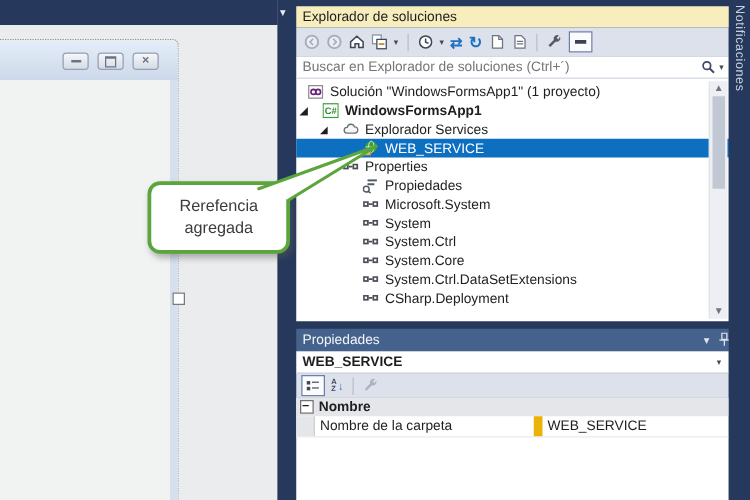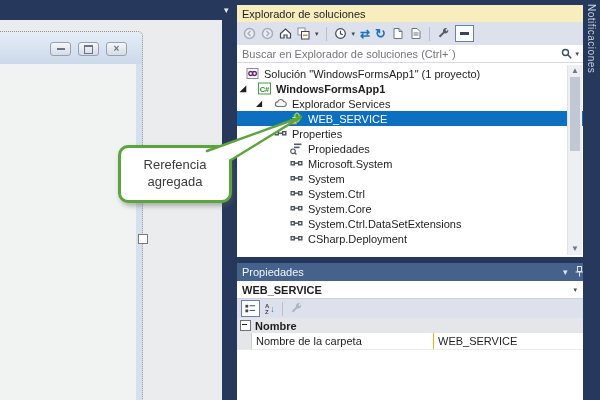--- a/index.html
+++ b/index.html
@@ -76,21 +76,21 @@
   .mini-pressed{width:17px;height:15px;border:1px solid #6b7fa8;background:#fbfcfe;display:flex;align-items:center;justify-content:center;}
   .az-ic{display:flex;align-items:center;}
   .az-ic .letters{display:flex;flex-direction:column;font-size:6px;font-weight:bold;color:#3f4656;line-height:6px;}
   .az-ic .arrow{color:#2b79c2;font-size:9px;font-weight:bold;margin-left:1px;}
   #props-grid{position:absolute;left:0;top:55px;width:346px;height:82px;background:#fff;}
   #cat-row{position:absolute;left:0;top:0;width:346px;height:15px;background:#e4e6ea;display:flex;align-items:center;font-size:11px;font-weight:bold;color:#1e1e1e;}
   .minus-box{width:9px;height:9px;border:1px solid #737373;background:#fff;margin:0 4px 0 3px;position:relative;flex:0 0 9px;}
   .minus-box::after{content:"";position:absolute;left:1px;top:3px;width:5px;height:1px;background:#1e1e1e;}
   .prop-row{position:absolute;left:0;top:15px;width:346px;height:16px;display:flex;font-size:11px;color:#1e1e1e;border-bottom:1px solid #ececec;}
   .prop-gutter{width:14px;flex:0 0 14px;background:#e4e6ea;border-right:1px solid #cfcfcf;}
-  .prop-name{width:182px;flex:0 0 182px;border-right:1px solid #eab308;display:flex;align-items:center;padding-left:4px;box-sizing:border-box;}
+  .prop-name{width:182px;flex:0 0 182px;border-right:7px solid #eab308;display:flex;align-items:center;padding-left:4px;box-sizing:border-box;}
   .prop-value{flex:1;display:flex;align-items:center;padding-left:4px;}
 
   
   #notif{left:583px;top:0;width:17px;height:400px;background:#26395c;}
   #notif .vtext{position:absolute;left:3px;top:4px;writing-mode:vertical-rl;font-size:10px;color:#c8d0de;letter-spacing:.5px;}
 
   
   #callout-bubble{left:118px;top:145px;width:114px;height:58px;background:#fff;border:3px solid #5aa53c;border-radius:10px;
     box-shadow:2px 3px 5px rgba(90,90,90,.45);z-index:55;display:flex;align-items:center;justify-content:center;box-sizing:border-box;}
   #callout-bubble .txt{width:92px;text-align:center;font-size:13px;color:#3b3b3b;line-height:1.3;}

